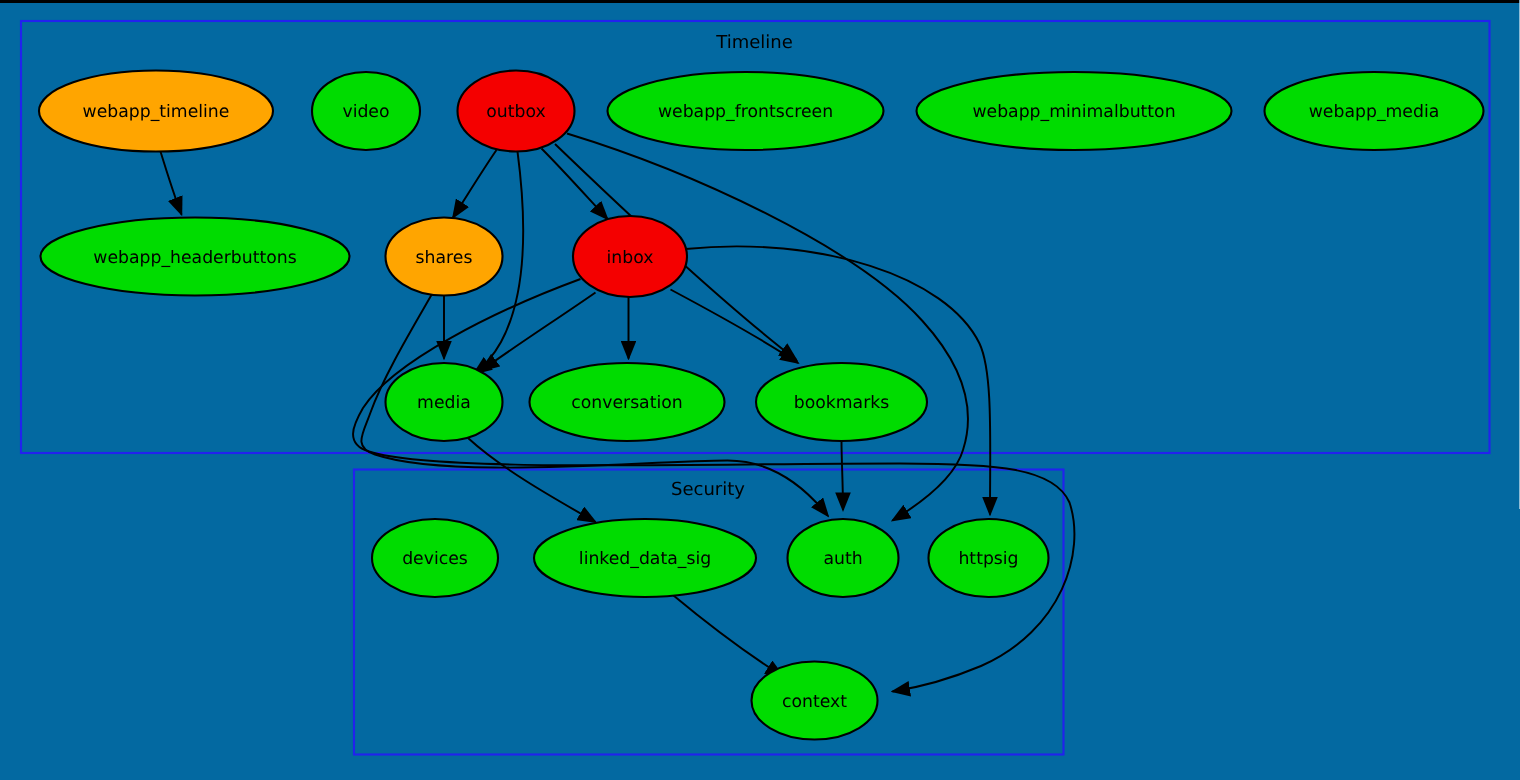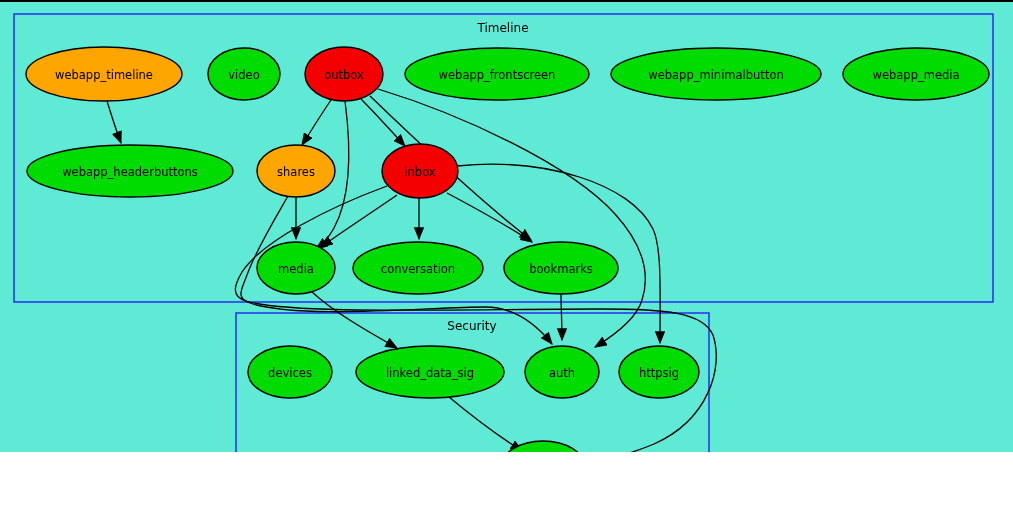--- a/index.html
+++ b/index.html
@@ -1,17 +1,17 @@
 <!DOCTYPE html>
 <html><head>
 <meta charset="utf-8">
 <style>
   html,body{margin:0;padding:0;background:#ffffff;}
   body{font-family:"DejaVu Sans","Liberation Sans",sans-serif;}
-  .stage{position:relative;width:1013px;height:452px;background:#5eead4;overflow:hidden;text-align:right;}
+  .stage{position:relative;width:1013px;height:520px;background:#0369a1;overflow:hidden;text-align:right;}
   svg{display:block;}
   .cluster-rect{fill:none;stroke-width:1.4px;}
   .cluster-label{font-size:12px;fill:#000000;text-anchor:middle;}
   .node-shape{stroke:#000000;stroke-width:1.4px;}
   .node-label{font-size:11.5px;fill:#000000;text-anchor:middle;dominant-baseline:middle;}
   .edge-path{fill:none;stroke:#000000;stroke-width:1.3px;}
   .top-border{stroke:#000000;stroke-width:2px;}
 </style>
 </head>
 <body>

